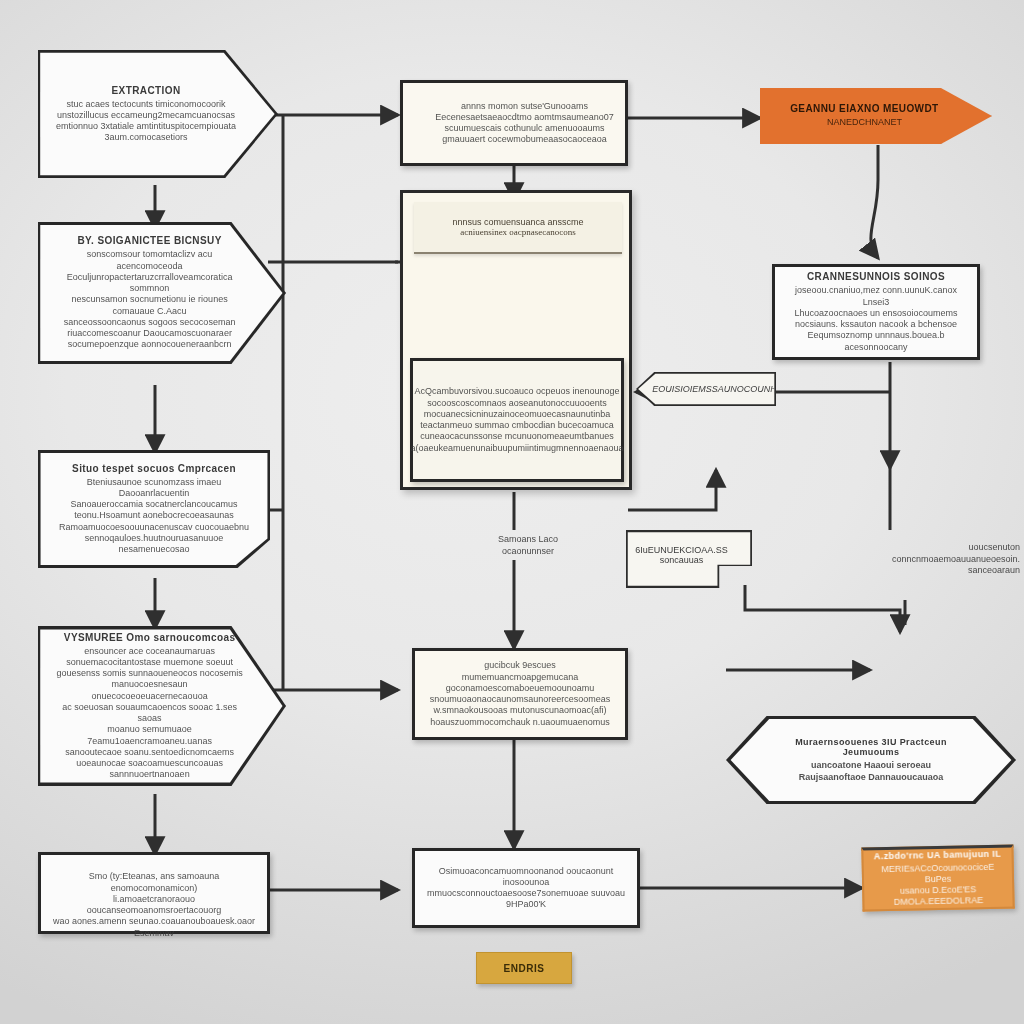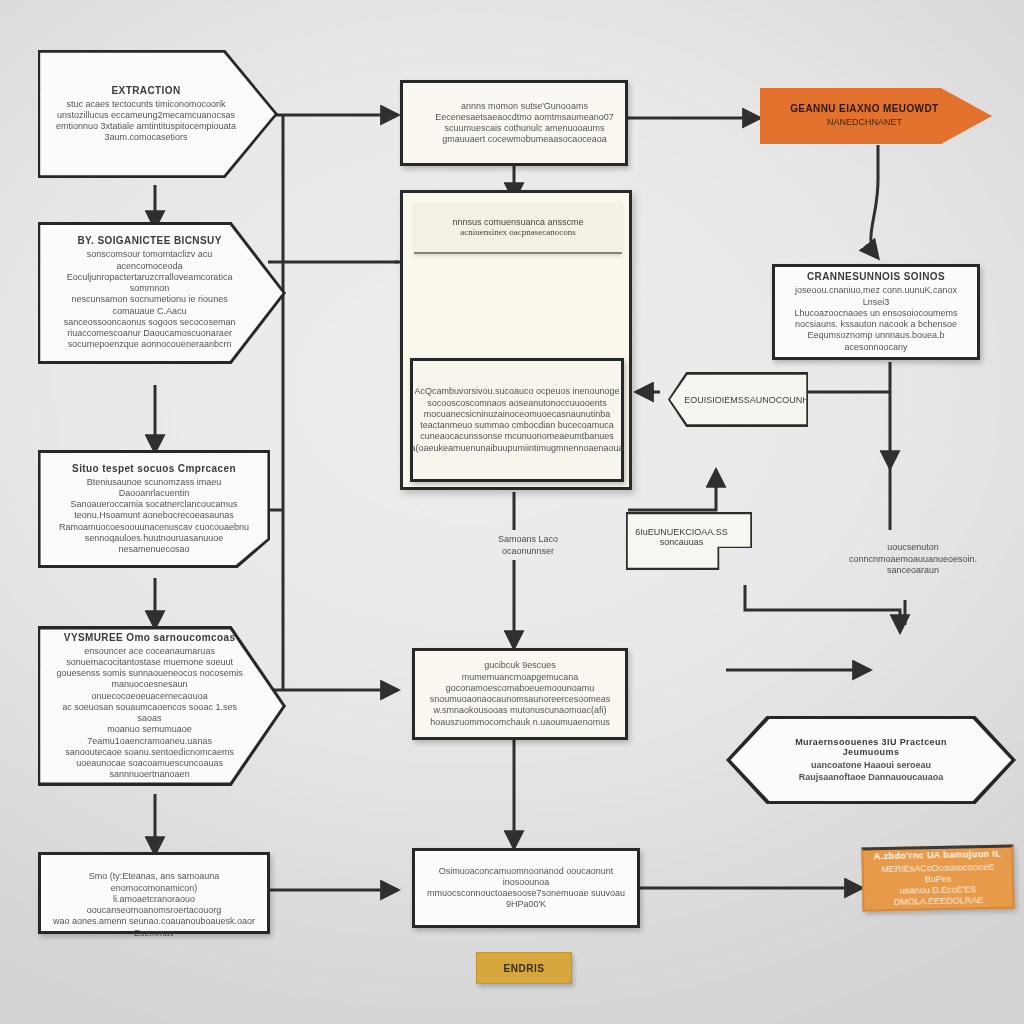--- a/index.html
+++ b/index.html
@@ -395,34 +395,34 @@
   </div>
 
   <div class="node" style="left:772px; top:264px; width:208px; height:96px;">
     <div class="ttl t10">CRANNESUNNOIS SOINOS</div>
     <div class="bdy t9" style="white-space:pre-line;">joseoou.cnaniuo,mez conn.uunuK.canox Lnsei3
 Lhucoazoocnaoes un ensosoiocoumems
 nocsiauns. kssauton nacook a bchensoe
 Eequmsoznomp unnnaus.bouea.b acesonnoocany</div>
   </div>
 
-  <div class="node chev" style="left:668px; top:372px; width:140px; height:55px;">
+  <div class="node chev" style="left:636px; top:372px; width:140px; height:34px;font-style:italic;">
     <div class="inner">
       <span class="t9" style="filter:blur(0.4px); color:#3d3d3d;">EOUISIOIEMSSAUNOCOUNH</span>
     </div>
   </div>
 
-  <div class="node tab" style="left:626px; top:512px; width:126px; height:58px;">
+  <div class="node tab" style="left:626px; top:530px; width:126px; height:58px;">
     <div class="inner">
       <div class="t9" style="filter:blur(0.4px);">6IuEUNUEKCIOAA.SS</div>
       <div class="t9" style="filter:blur(0.4px);">soncauuas</div>
     </div>
   </div>
 
-  <div class="floattext t9" style="left:806px; top:542px; width:214px;">
+  <div class="floattext t9" style="left:806px; top:542px; width:214px;text-align:right;">
     <div>uoucsenuton</div>
     <div>conncnmoaemoauuanueoesoin.</div>
     <div>sanceoaraun</div>
   </div>
 
   <div class="node hex" style="left:726px; top:716px; width:290px; height:88px;">
     <div class="inner">
       <div class="ttl t9">Muraernsoouenes 3IU Practceun Jeumuoums</div>
       <div class="bdy t9" style="white-space:pre-line;font-weight:bold;">uancoatone Haaoui seroeau
 Raujsaanoftaoe Dannauoucauaoa</div>

